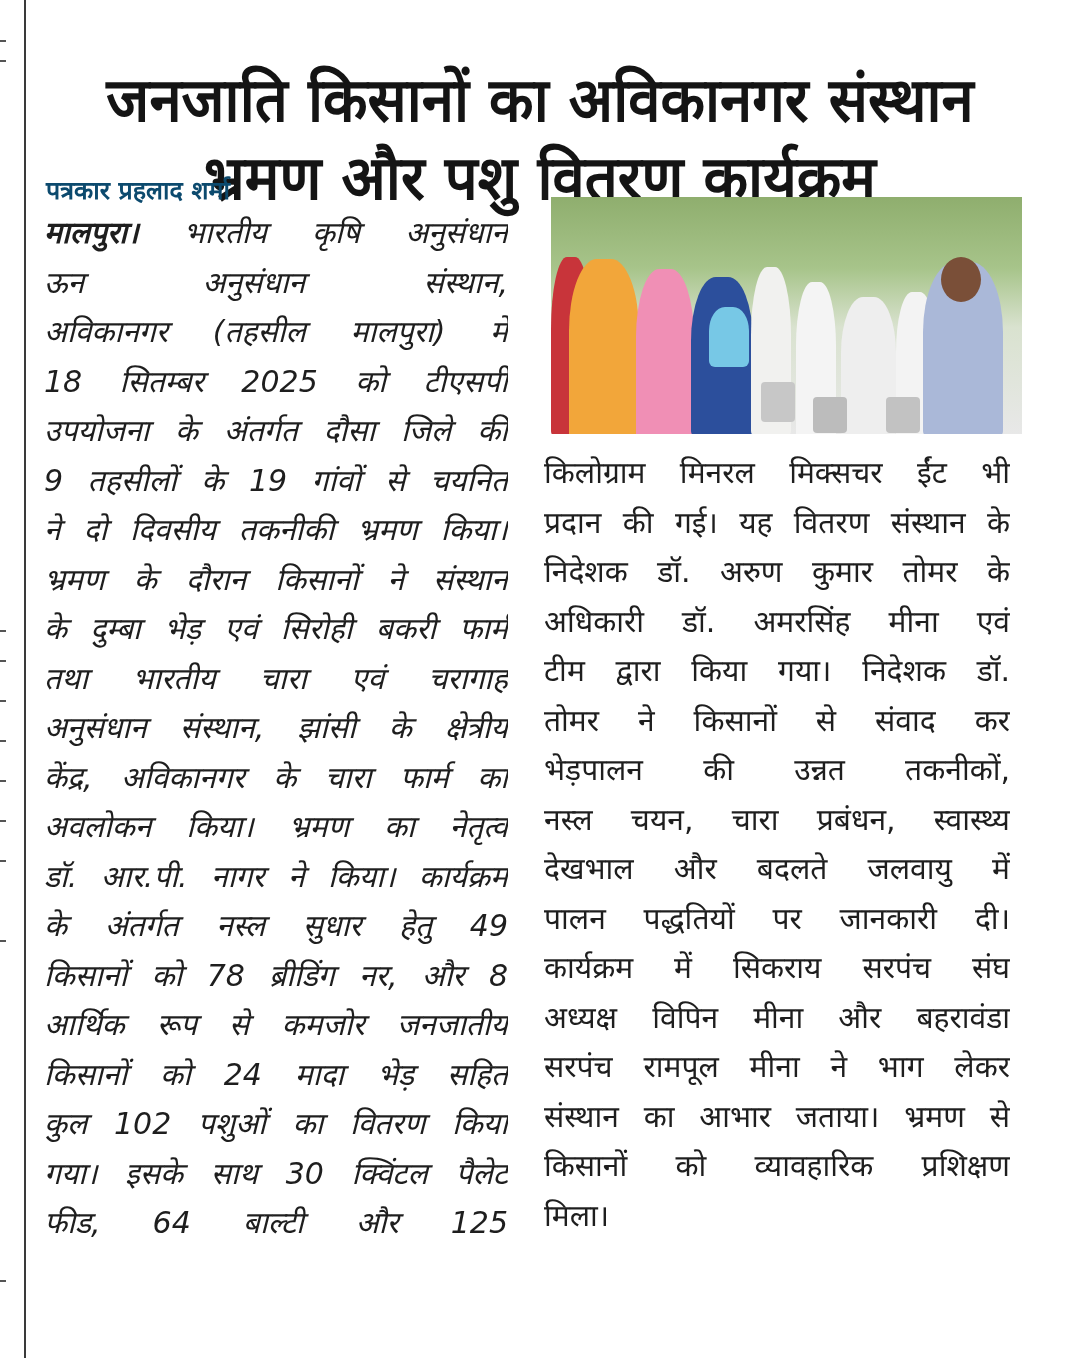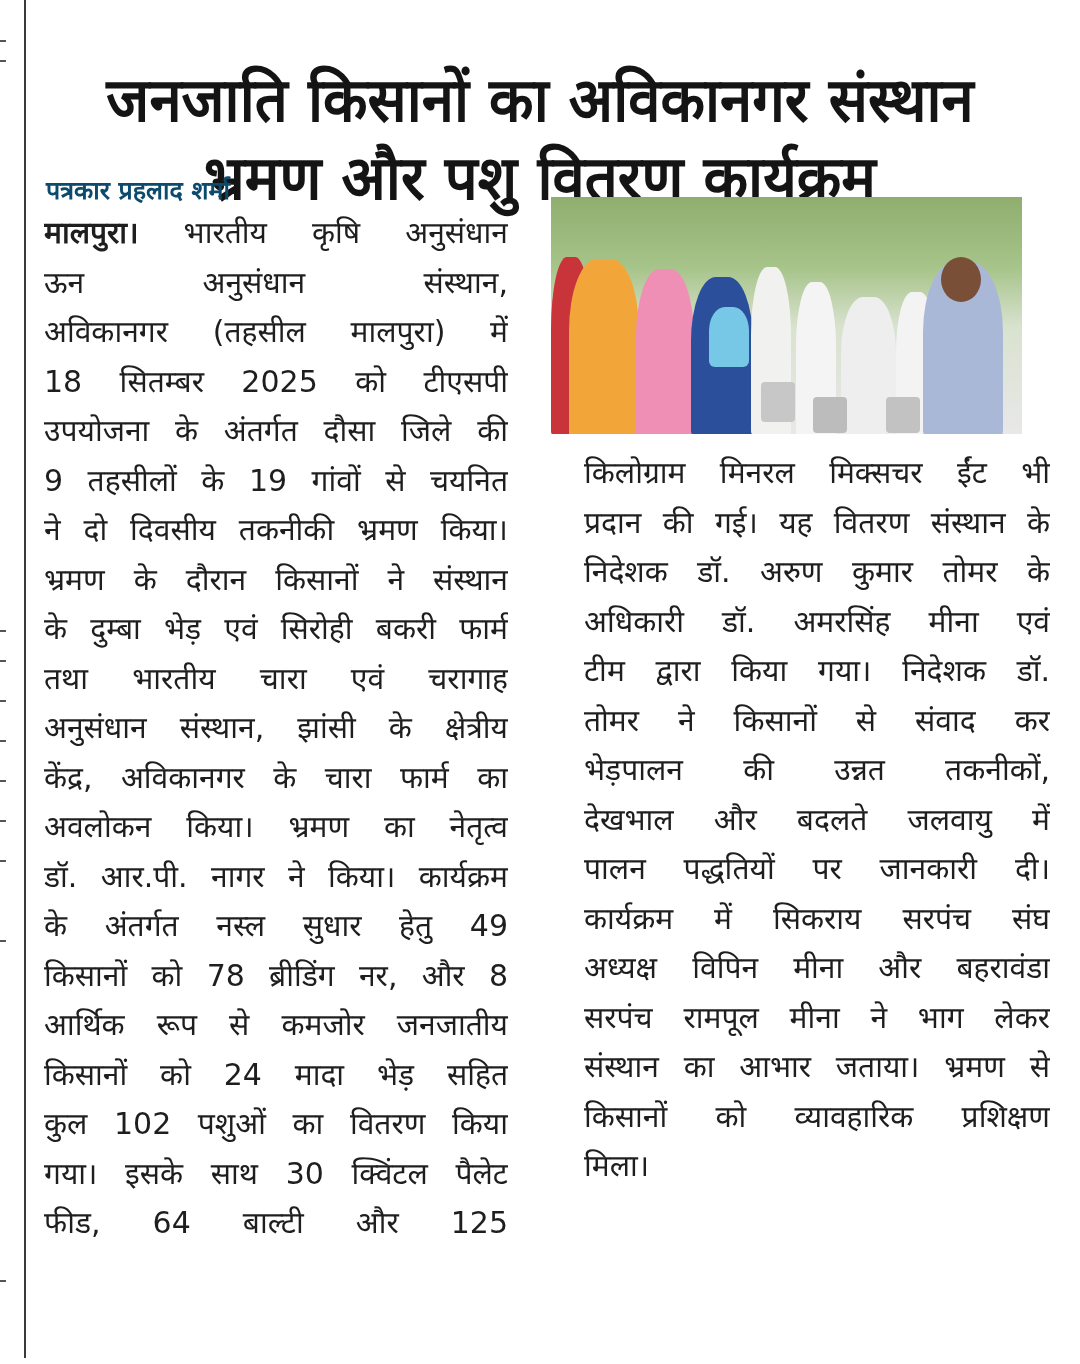--- a/index.html
+++ b/index.html
@@ -26,22 +26,22 @@
   }
   .col {
     position: absolute; font-family: "DejaVu Sans", sans-serif;
     font-size: 30px; line-height: 49.5px; color: #1e1e1e;
   }
   .col .ln {
     display: block; height: 49.5px; white-space: nowrap;
     text-align: justify; text-align-last: justify; overflow: hidden;
   }
   .col .ln.last { text-align-last: left; }
-  .col-left { left: 44px; top: 208px; width: 464px; }
-  .col-right { left: 584px; top: 448px; width: 466px; }
+  .col-left { left: 44px; top: 208px; width: 464px; font-style: italic; }
+  .col-right { left: 544px; top: 448px; width: 466px; }
   .dateline { font-weight: bold; }
   .photo {
     position: absolute; left: 551px; top: 197px; width: 471px; height: 237px; overflow: hidden;
     background: linear-gradient(180deg, #8fae6e 0%, #a7c48a 30%, #d9e2cf 55%, #e8e8e8 100%);
   }
   .photo .fig { position: absolute; border-radius: 40% 40% 6px 6px; }
 </style>
 </head>
 <body>
 
@@ -106,20 +106,21 @@
 </div>
 
 <div class="col col-right">
   <span class="ln">किलोग्राम मिनरल मिक्सचर ईंट भी</span>
   <span class="ln">प्रदान की गई। यह वितरण संस्थान के</span>
   <span class="ln">निदेशक डॉ. अरुण कुमार तोमर के</span>
   <span class="ln">अधिकारी डॉ. अमरसिंह मीना एवं</span>
   <span class="ln">टीम द्वारा किया गया। निदेशक डॉ.</span>
   <span class="ln">तोमर ने किसानों से संवाद कर</span>
   <span class="ln">भेड़पालन की उन्नत तकनीकों,</span>
+  <span class="ln">नस्ल चयन, चारा प्रबंधन, स्वास्थ्य</span>
   <span class="ln">देखभाल और बदलते जलवायु में</span>
   <span class="ln">पालन पद्धतियों पर जानकारी दी।</span>
   <span class="ln">कार्यक्रम में सिकराय सरपंच संघ</span>
   <span class="ln">अध्यक्ष विपिन मीना और बहरावंडा</span>
   <span class="ln">सरपंच रामपूल मीना ने भाग लेकर</span>
   <span class="ln">संस्थान का आभार जताया। भ्रमण से</span>
   <span class="ln">किसानों को व्यावहारिक प्रशिक्षण</span>
   <span class="ln last">मिला।</span>
 </div>
 

